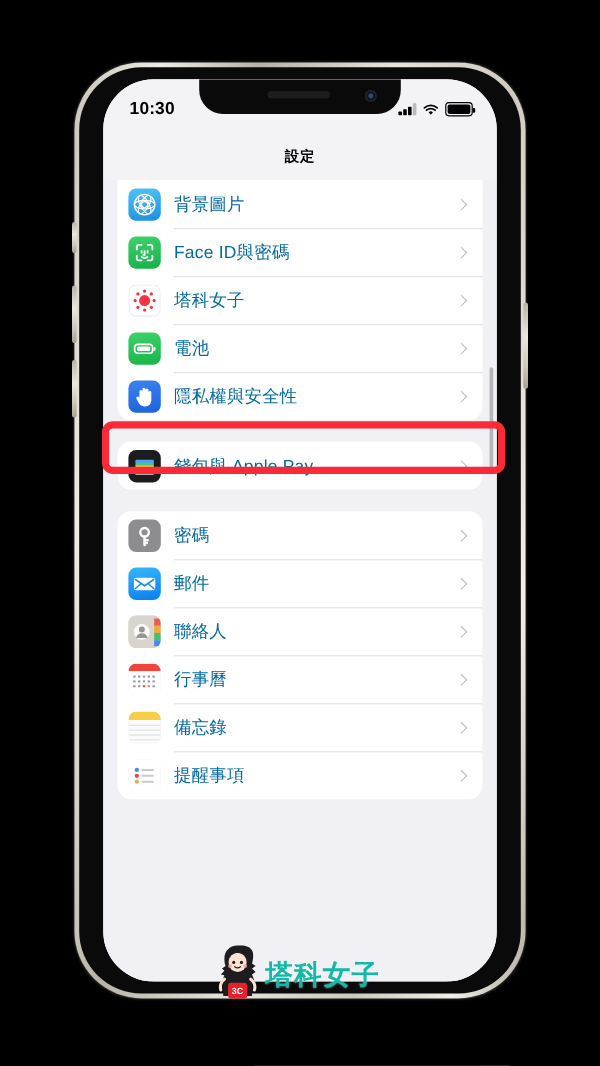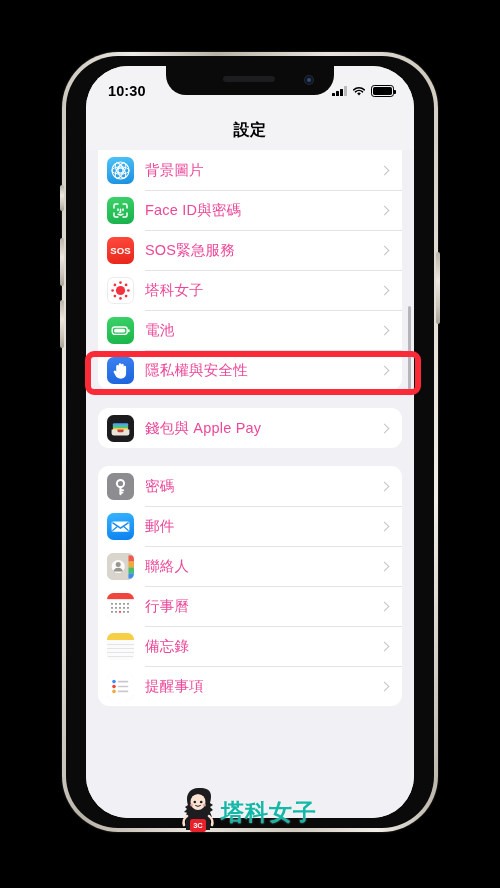--- a/index.html
+++ b/index.html
@@ -112,21 +112,21 @@
   }
   .ico-battery span { display:block; height:100%; width:100%; background:#000; border-radius:1.7px; }
 
   
   .navbar {
     position: absolute; top: 44px; left: 0; right: 0;
     height: 40px; z-index: 18;
     background: #f3f3f6;
     display: flex; align-items: center; justify-content: center;
   }
-  .nav-title { font-size: 16px; font-weight: bold; color: #000; letter-spacing: .6px; }
+  .nav-title { font-size: 12px; font-weight: bold; color: #000; letter-spacing: .6px; }
 
   
   .content {
     position: absolute; top: 84px; left: 0; right: 0; bottom: 0;
     background: #f1f1f5;
     padding: 0 12px;
     overflow: hidden;
   }
   .group {
     background: #fff;
@@ -148,21 +148,21 @@
     background: #e3e3e6;
   }
   .row-icon {
     width: 27px; height: 27px; border-radius: 6.5px;
     flex: 0 0 27px;
     position: relative; overflow: hidden;
     display: flex; align-items: center; justify-content: center;
   }
   .row-label {
     margin-left: 11px;
-    font-size: 14.5px; color: #ec4899;
+    font-size: 14.5px; color: #0369a1;
     letter-spacing: .2px;
     flex: 1 1 auto;
     white-space: nowrap;
   }
   .chev {
     width: 7px; height: 7px;
     border-right: 1.6px solid #c2c2c7;
     border-top: 1.6px solid #c2c2c7;
     transform: rotate(45deg);
     flex: 0 0 auto;
@@ -298,29 +298,20 @@
                   <path d="M16 12v1.6"></path>
         <path d="M13.5 12.2v3.2h-1"></path>
         <path d="M11 17.2q2.5 1.6 5 0"></path>
       </g>
               </svg>
             </div>
             <div class="row-label">Face ID與密碼</div>
             <div class="chev"></div>
           </div>
           <div class="row">
-            <div class="row-icon ic-sos">
-              <svg class="ic-svg" viewBox="0 0 27 27">
-      <text x="13.5" y="17" font-family="Liberation Sans, sans-serif" font-size="9.6" font-weight="bold" fill="#fff" text-anchor="middle">SOS</text>
-    </svg>
-            </div>
-            <div class="row-label">SOS緊急服務</div>
-            <div class="chev"></div>
-          </div>
-          <div class="row">
             <div class="row-icon ic-exposure">
               <svg class="ic-svg" viewBox="0 0 27 27">
       <circle cx="13.5" cy="13.5" r="4.6" fill="#f5333f"></circle>
       <g fill="#f5333f">
         <circle cx="13.5" cy="5.6" r="1.35"></circle>
                   <circle cx="19.1" cy="7.9" r="1.35"></circle>
         <circle cx="21.4" cy="13.5" r="1.35"></circle>
                   <circle cx="19.1" cy="19.1" r="1.35"></circle>
         <circle cx="13.5" cy="21.4" r="1.35"></circle>
                   <circle cx="7.9" cy="19.1" r="1.35"></circle>

